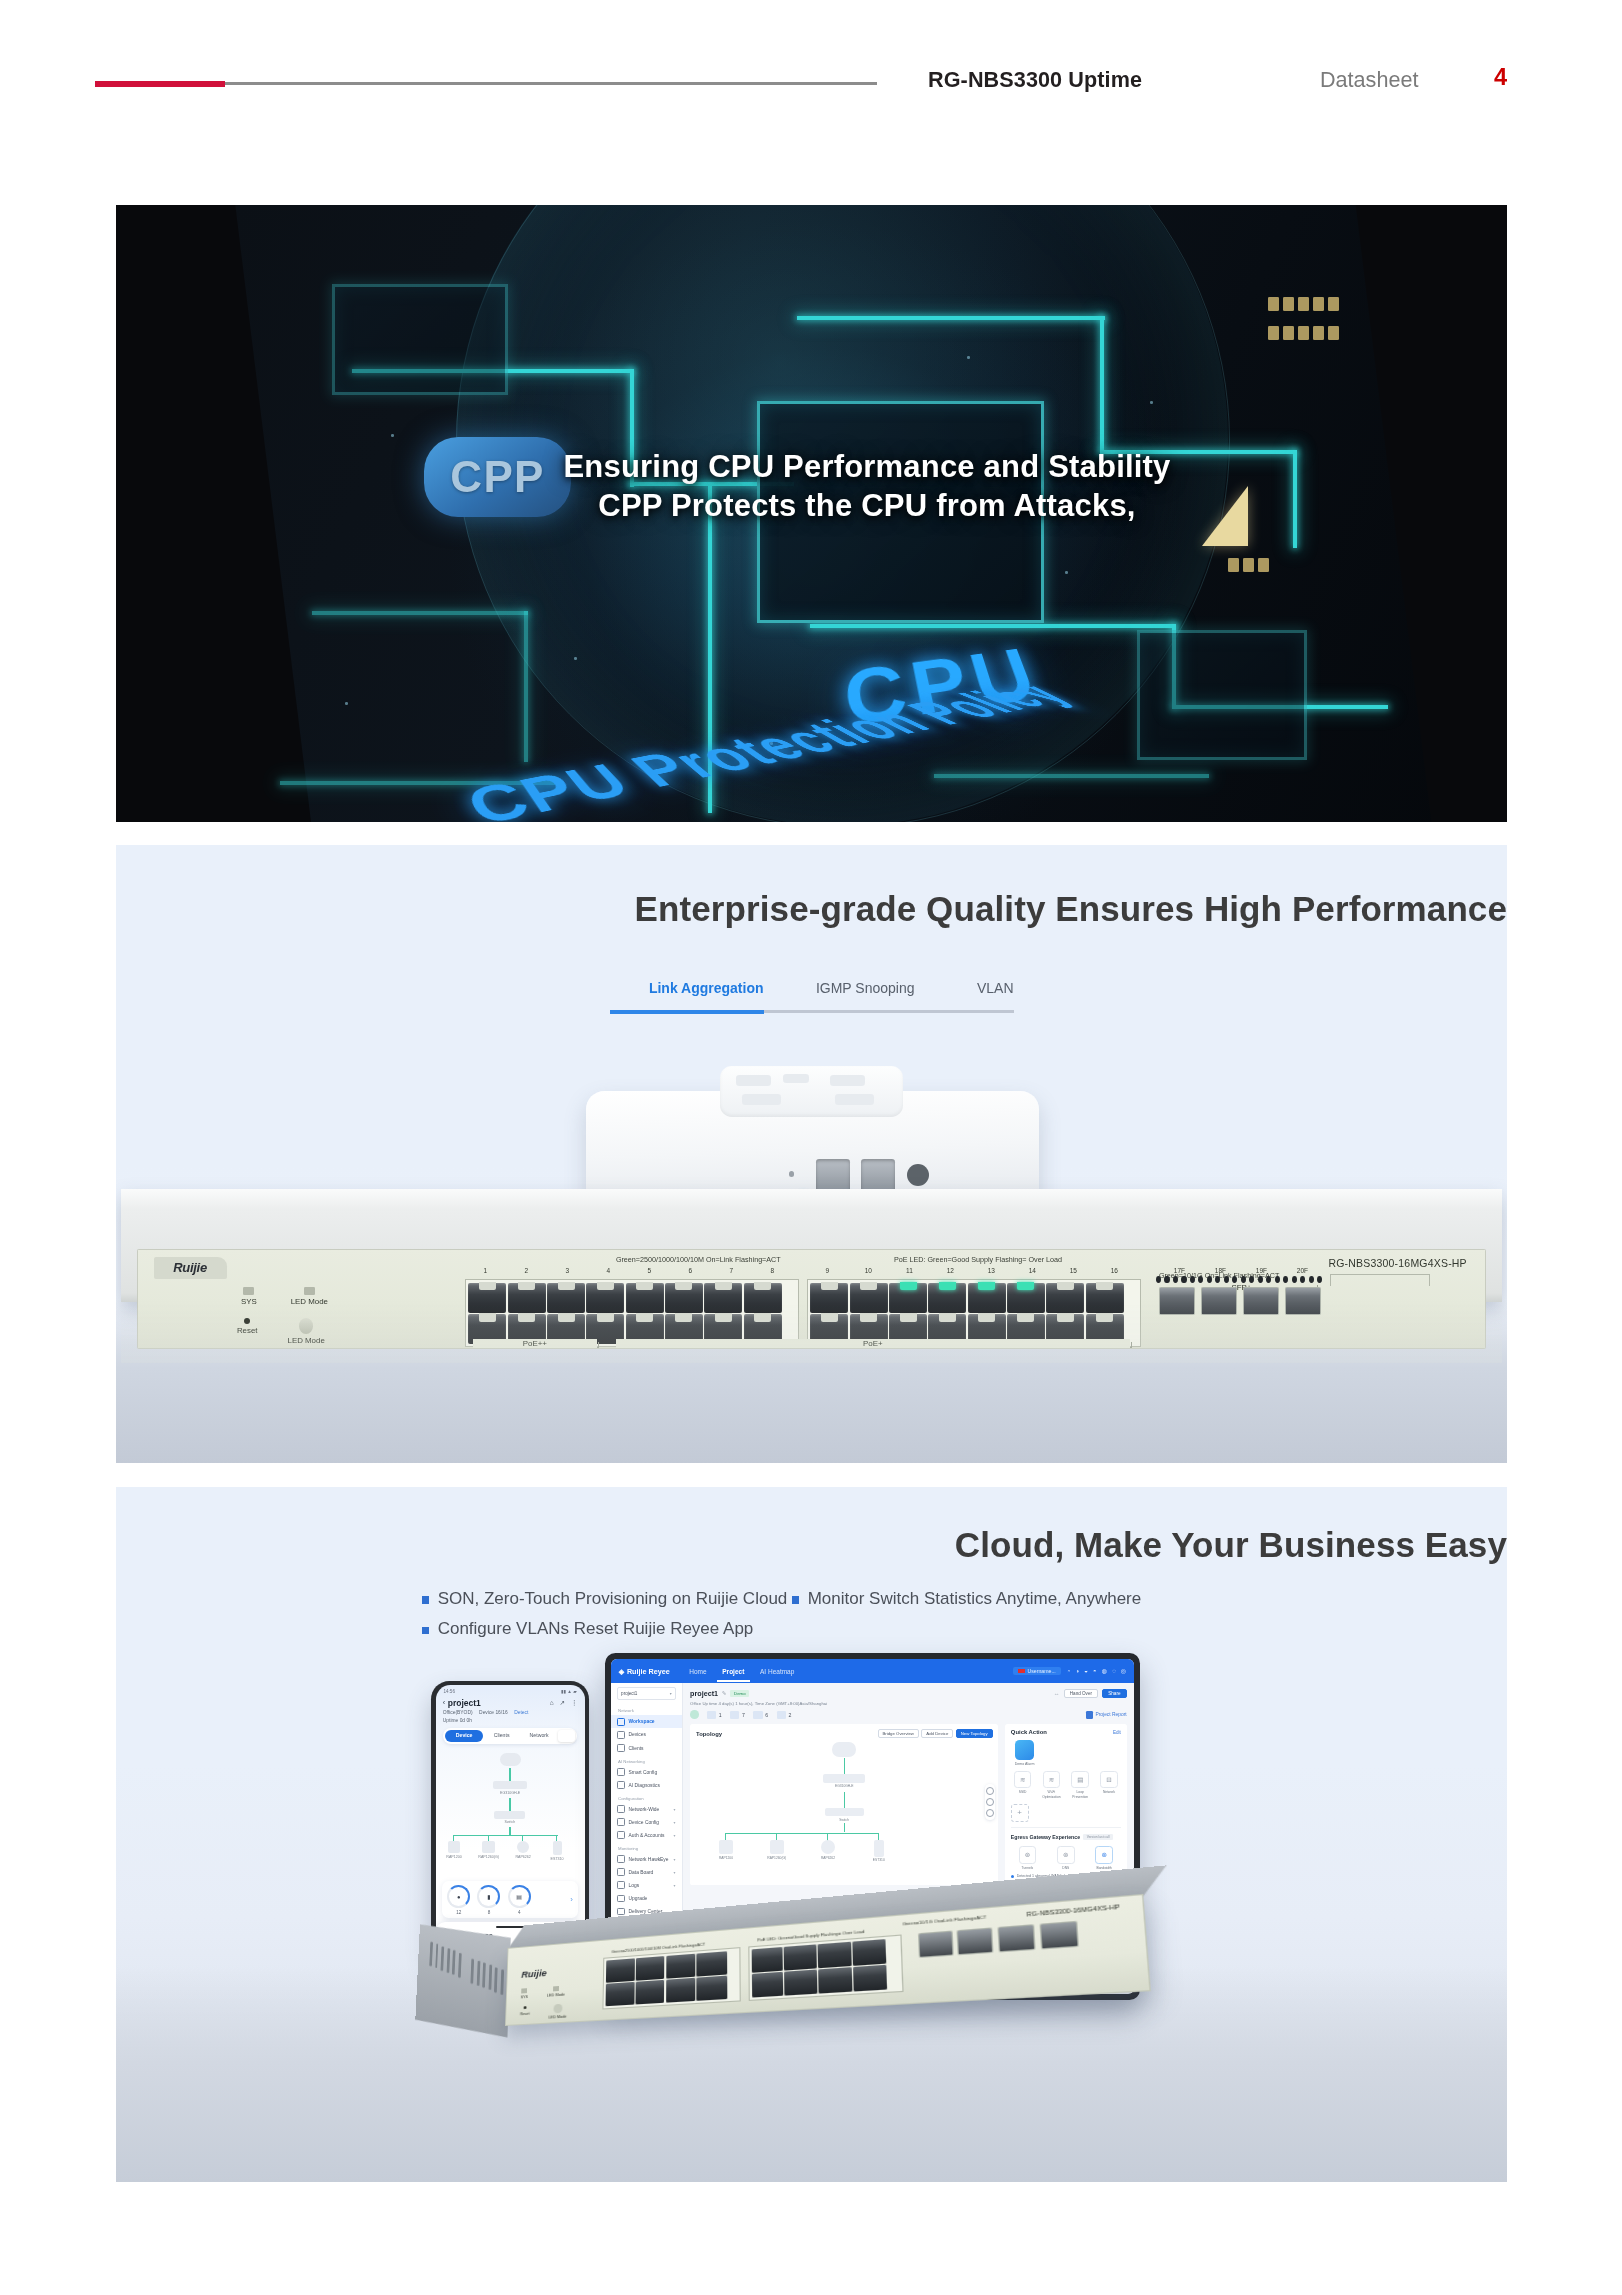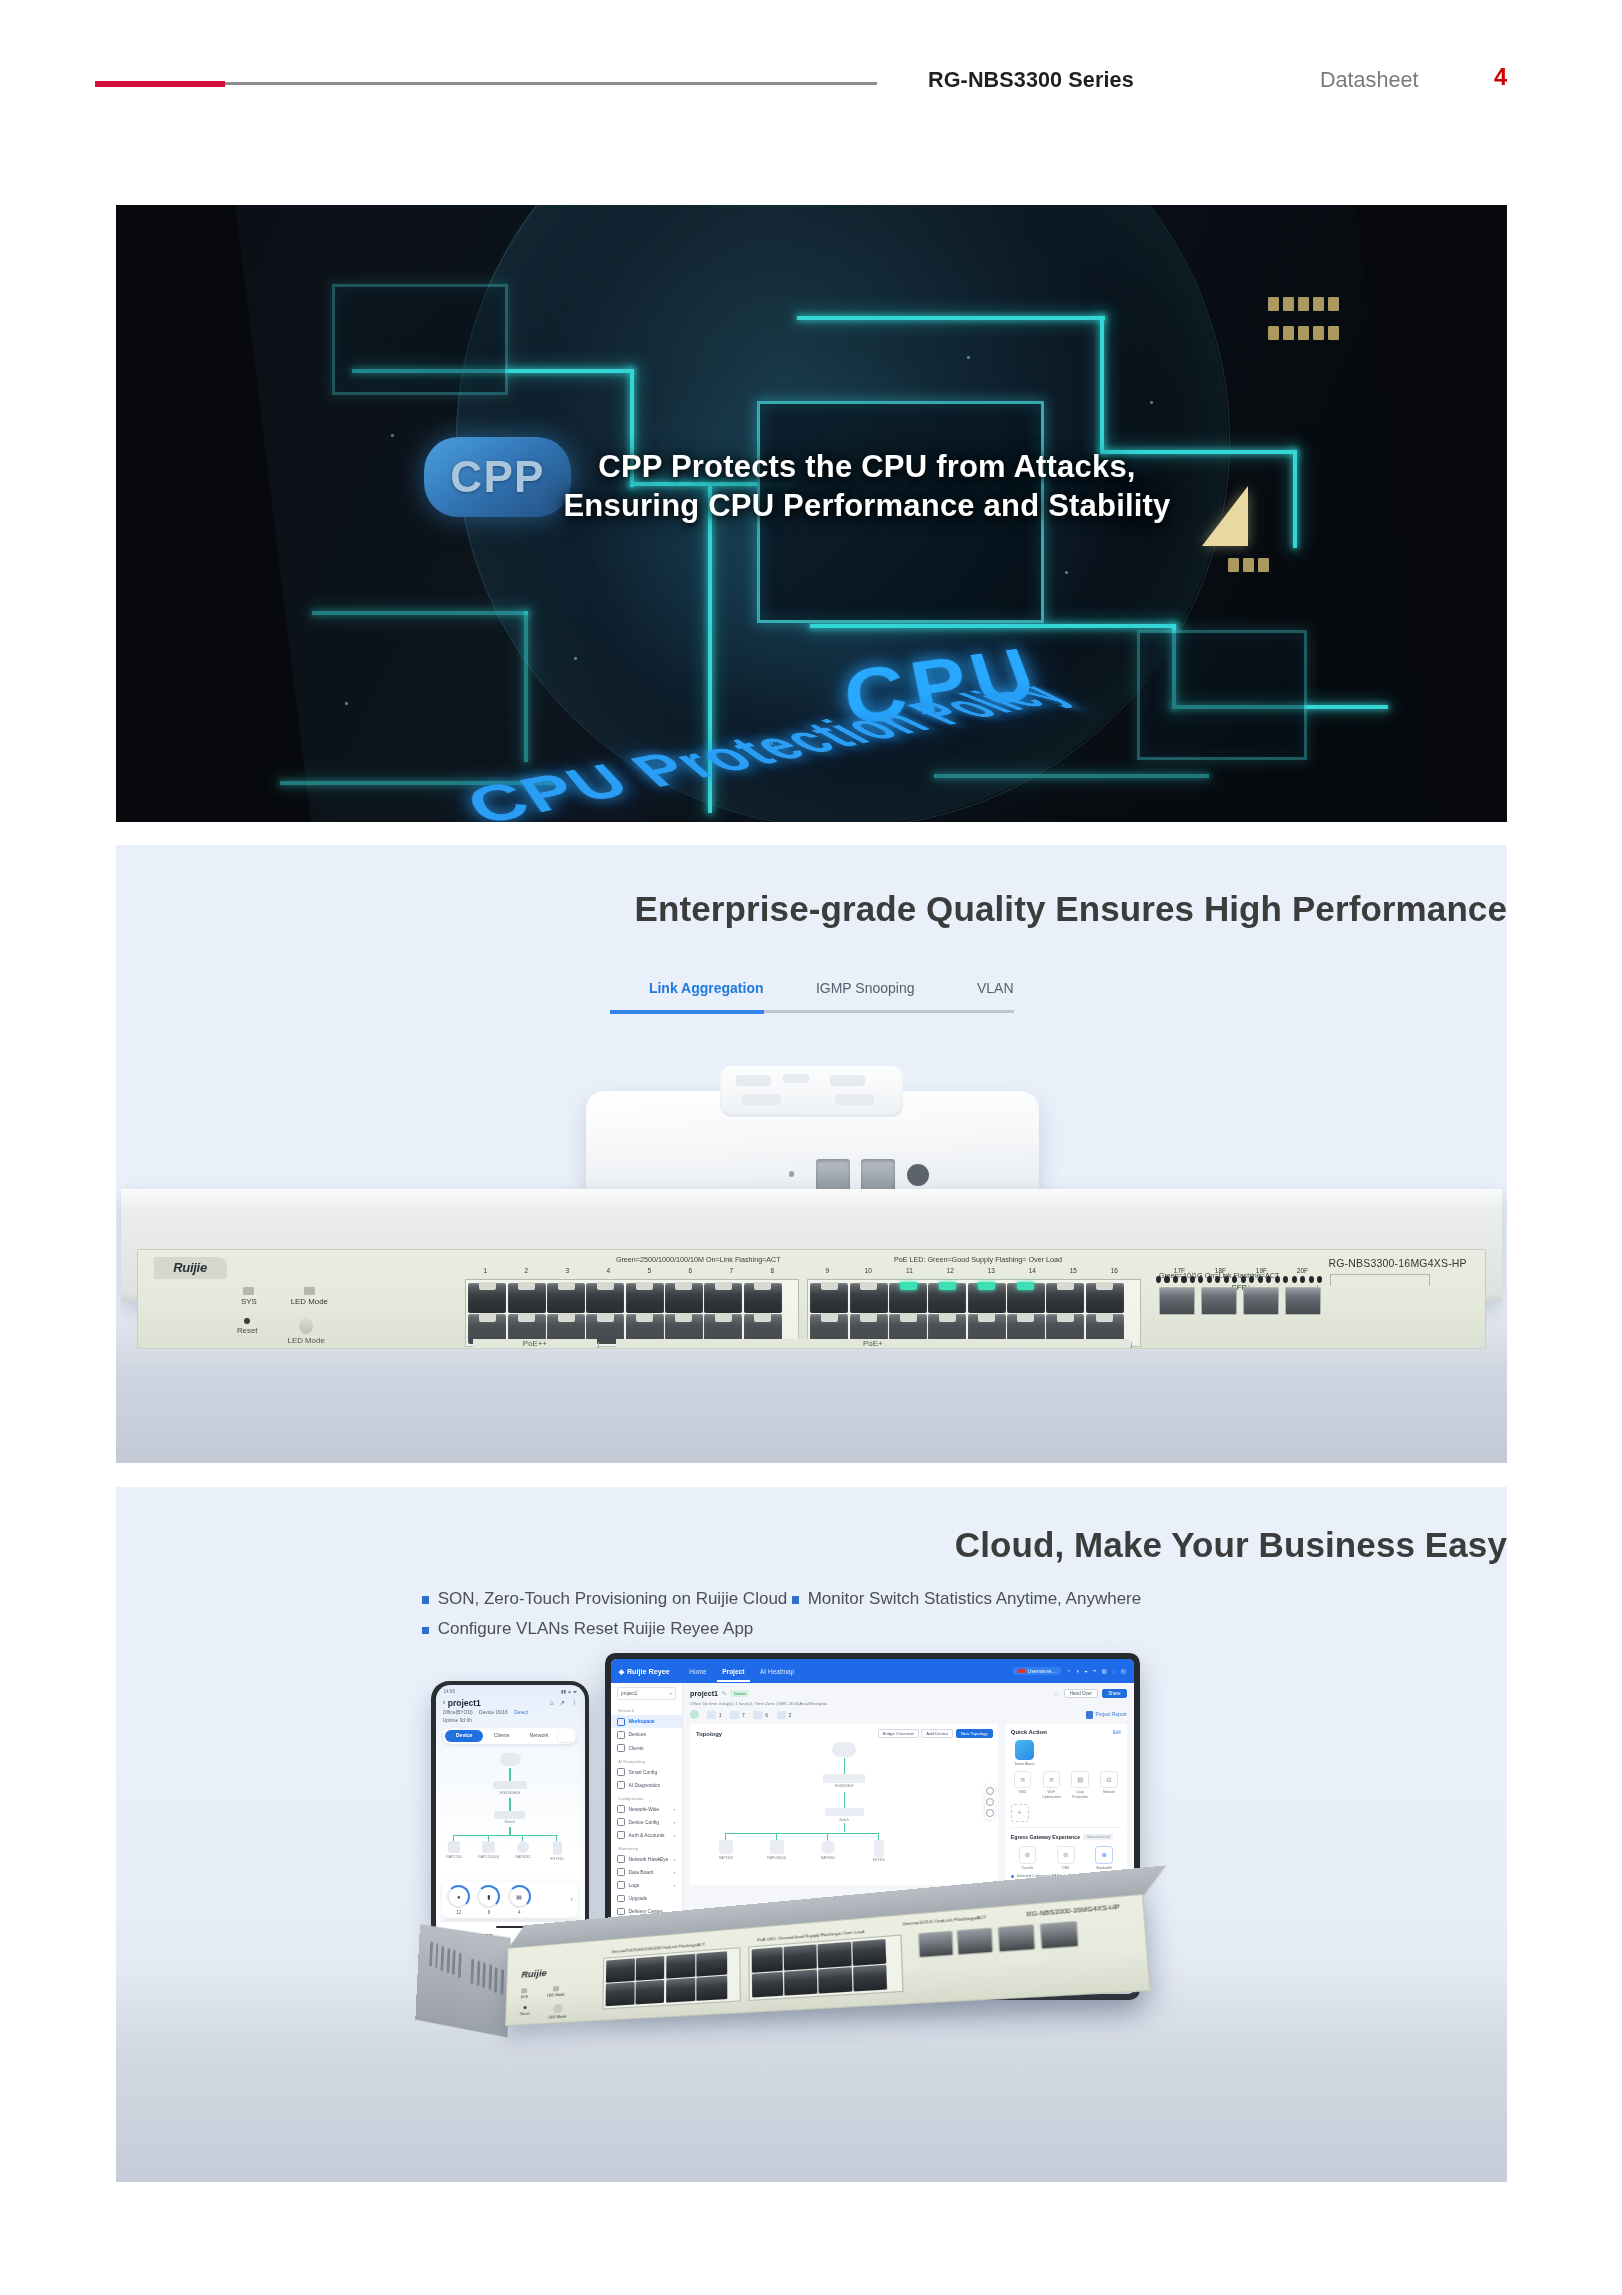--- a/index.html
+++ b/index.html
@@ -435,21 +435,21 @@
   .sw2-lead .sq{width:5.9px;height:4.6px;background:#b3b8aa;margin:0 auto 1.3px;}
   .sw2-lead .dt{width:3.3px;height:3.3px;background:#2d3129;border-radius:50%;margin:0 auto 1.3px;}
   .sw2-lead .ov{width:8.5px;height:9.2px;border-radius:50%;background:#c6cbbd;margin:0 auto 1.3px;}
 </style>
 </head>
 <body>
 
 <div class="page-header">
   <div class="hdr-rule"></div>
   <div class="hdr-rule-red"></div>
-  <div class="hdr-series">RG-NBS3300 Series</div>
+  <div class="hdr-series">RG-NBS3300 Uptime</div>
   <div class="hdr-datasheet">Datasheet</div>
   <div class="hdr-page">4</div>
 </div>
 
 <div class="section" id="sec-banner">
   <div class="banner-bg">
     <div class="pcb"></div>
     <div class="globe"></div>
     <div class="globe-ring"></div>
 
@@ -505,22 +505,22 @@
 
     <div class="cpu-word">CPU</div>
     <div class="cpp-word">CPU Protection Policy</div>
   </div>
 
   <div class="cpp-badge">
     <span>CPP</span>
   </div>
 
   <div class="banner-heading">
+    <div>Ensuring CPU Performance and Stability</div>
     <div>CPP Protects the CPU from Attacks,</div>
-    <div>Ensuring CPU Performance and Stability</div>
   </div>
 </div>
 
 <div class="section" id="sec-enterprise">
   <div class="sec-title">Enterprise-grade Quality Ensures High Performance</div>
 
   <div class="tabs">
     <div class="tab t0 active">Link Aggregation</div>
     <div class="tab t1">IGMP Snooping</div>
     <div class="tab t2">VLAN</div>

